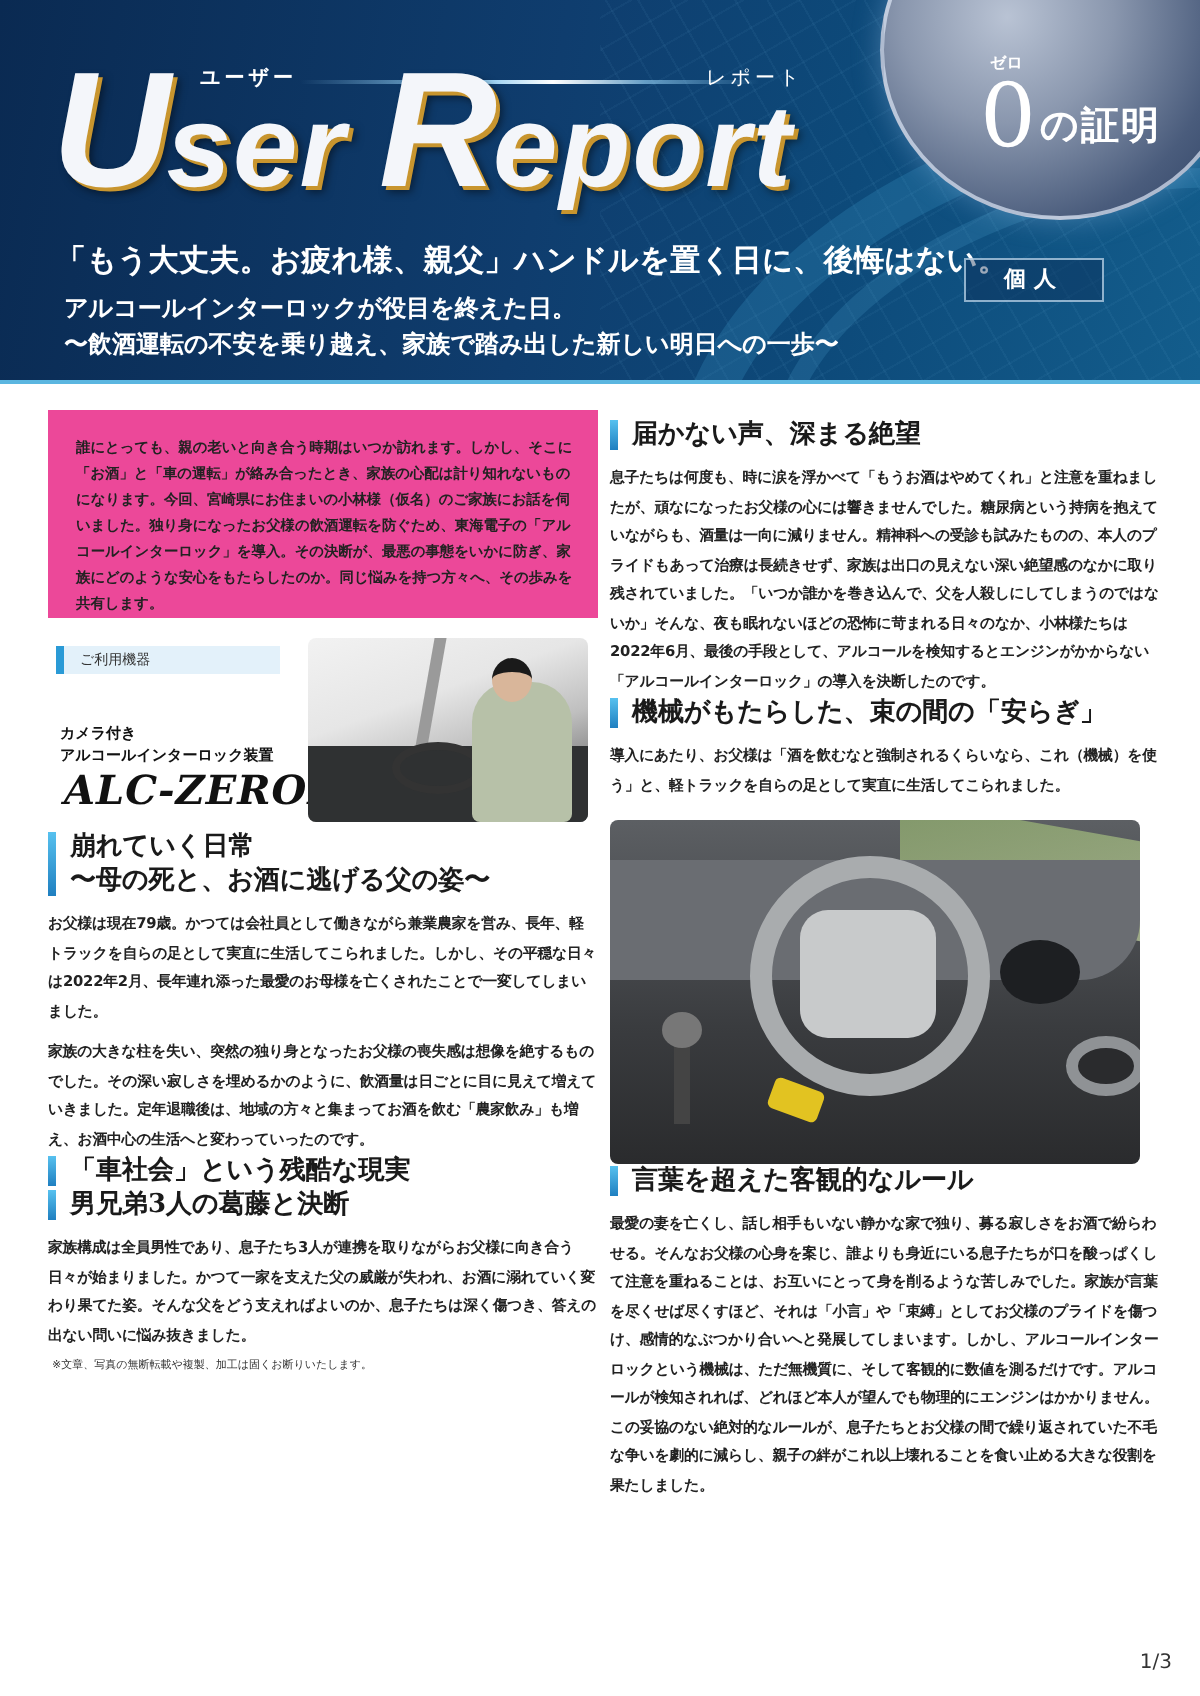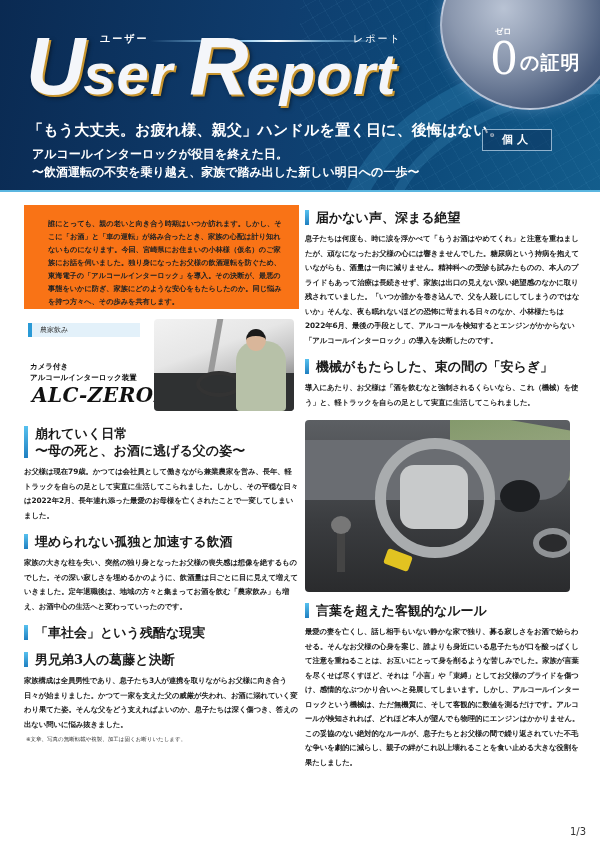--- a/index.html
+++ b/index.html
@@ -83,21 +83,21 @@
     text-align: center; line-height: 20px; letter-spacing: 4px;
     background: rgba(10,40,80,0.4);
   }
 
   
   .col { position: absolute; top: 205px; width: 275px; }
   .col-left { left: 24px; }
   .col-right { left: 305px; }
 
   .intro {
-    background: #f97316; padding: 12px 12px 10px 24px;
+    background: #ec4899; padding: 12px 12px 10px 14px;
     font-size: 7.2px; line-height: 13px; color: #222; font-weight: bold;
     height: 104px;
   }
 
   .equip {
     position: relative; height: 100px; margin-top: 6px;
   }
   .equip-tag {
     position: absolute; left: 4px; top: 8px; width: 112px; height: 14px;
     background: #e3f1fa; border-left: 4px solid #2a9ad6;
@@ -114,21 +114,21 @@
     position: absolute; left: 130px; top: 4px; width: 140px; height: 92px;
     border-radius: 4px; overflow: hidden;
     background: linear-gradient(160deg, #f2f2f2 0%, #e6e6e6 35%, #bfbfbf 60%, #4a4a4a 100%);
   }
   .photo-driver .dash { position: absolute; left: 0; bottom: 0; width: 140px; height: 38px; background: #2f3132; }
   .photo-driver .wheel { position: absolute; left: 42px; top: 52px; width: 46px; height: 26px; border: 4px solid #333; border-radius: 50%; }
   .photo-driver .person { position: absolute; left: 82px; top: 22px; width: 50px; height: 70px; background: #b7c1a8; border-radius: 20px 20px 4px 4px; }
   .photo-driver .head { position: absolute; left: 92px; top: 10px; width: 20px; height: 22px; background: #d9b69a; border-radius: 50%; border-top: 7px solid #1a1a1a; }
   .photo-driver .pillar { position: absolute; left: 58px; top: 0; width: 6px; height: 60px; background: #9a9a9a; transform: skewX(-10deg); }
 
-  .section { margin-top: 10px; }
+  .section { }
   .sec-title {
     position: relative; padding-left: 11px;
     font-family: "DejaVu Serif", "Liberation Serif", serif; font-weight: bold;
     font-size: 13px; line-height: 17px; color: #1a1a1a;
   }
   .sec-title::before {
     content: ""; position: absolute; left: 0; top: 1px; width: 4px; height: calc(100% - 2px);
     background: linear-gradient(180deg, #57c1ef, #1f7fc0);
   }
   .sec-body {
@@ -176,21 +176,21 @@
   <div class="headline">「もう大丈夫。お疲れ様、親父」ハンドルを置く日に、後悔はない。</div>
   <div class="subline1">アルコールインターロックが役目を終えた日。</div>
   <div class="subline2">〜飲酒運転の不安を乗り越え、家族で踏み出した新しい明日への一歩〜</div>
   <div class="badge">個人</div>
 </div>
 
 <div class="col col-left">
   <div class="intro">誰にとっても、親の老いと向き合う時期はいつか訪れます。しかし、そこに「お酒」と「車の運転」が絡み合ったとき、家族の心配は計り知れないものになります。今回、宮崎県にお住まいの小林様（仮名）のご家族にお話を伺いました。独り身になったお父様の飲酒運転を防ぐため、東海電子の「アルコールインターロック」を導入。その決断が、最悪の事態をいかに防ぎ、家族にどのような安心をもたらしたのか。同じ悩みを持つ方々へ、その歩みを共有します。</div>
 
   <div class="equip">
-    <div class="equip-tag">農家飲み</div>
+    <div class="equip-tag">ご利用機器</div>
     <div class="equip-desc">
       <div>カメラ付き</div>
       <div>アルコールインターロック装置</div>
     </div>
     <div class="equip-brand">ALC-ZEROⅡ</div>
     <div class="photo-driver">
       <div class="pillar"></div>
       <div class="dash"></div>
       <div class="wheel"></div>
       <div class="person"></div>
@@ -200,21 +200,20 @@
 
   <div class="section">
     <div class="sec-title">
       <div>崩れていく日常</div>
       <div>〜母の死と、お酒に逃げる父の姿〜</div>
     </div>
     <div class="sec-body">お父様は現在79歳。かつては会社員として働きながら兼業農家を営み、長年、軽トラックを自らの足として実直に生活してこられました。しかし、その平穏な日々は2022年2月、長年連れ添った最愛のお母様を亡くされたことで一変してしまいました。</div>
   </div>
 
   <div class="section">
-    <div class="sec-title">埋められない孤独と加速する飲酒</div>
     <div class="sec-body">家族の大きな柱を失い、突然の独り身となったお父様の喪失感は想像を絶するものでした。その深い寂しさを埋めるかのように、飲酒量は日ごとに目に見えて増えていきました。定年退職後は、地域の方々と集まってお酒を飲む「農家飲み」も増え、お酒中心の生活へと変わっていったのです。</div>
   </div>
 
   <div class="section">
     <div class="sec-title">「車社会」という残酷な現実</div>
   </div>
 
   <div class="section">
     <div class="sec-title">男兄弟3人の葛藤と決断</div>
     <div class="sec-body">家族構成は全員男性であり、息子たち3人が連携を取りながらお父様に向き合う日々が始まりました。かつて一家を支えた父の威厳が失われ、お酒に溺れていく変わり果てた姿。そんな父をどう支えればよいのか、息子たちは深く傷つき、答えの出ない問いに悩み抜きました。</div>

